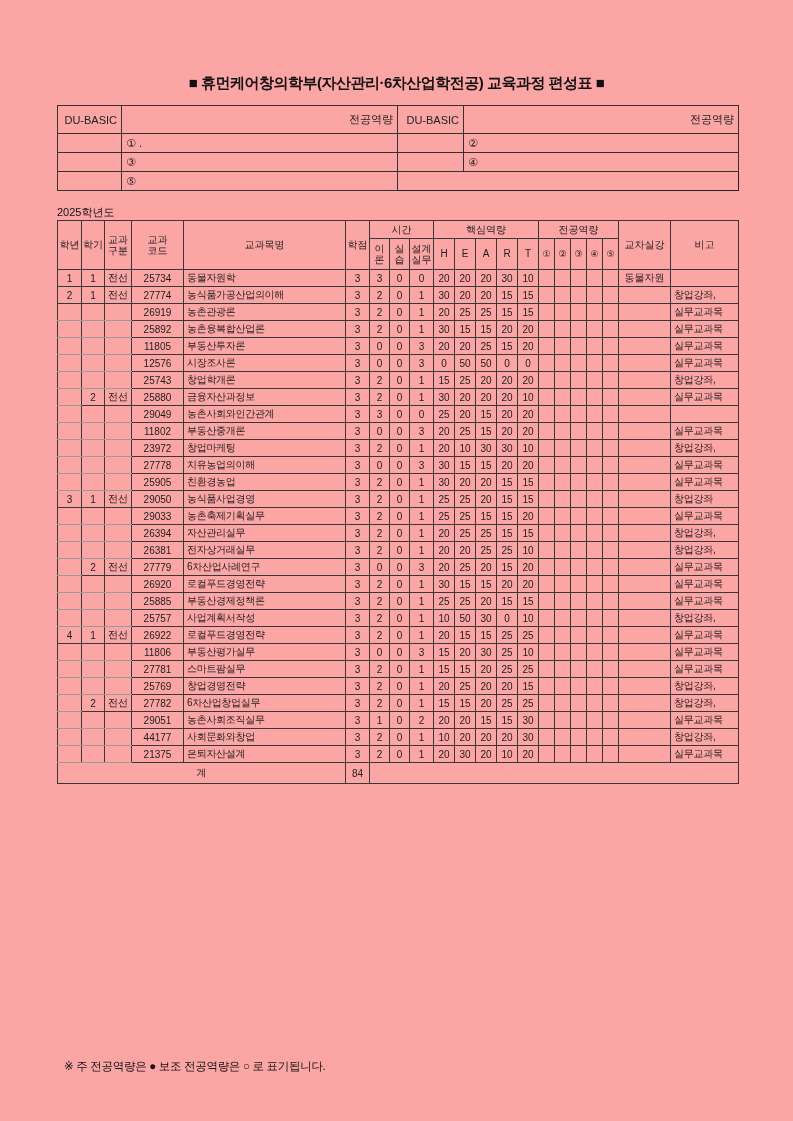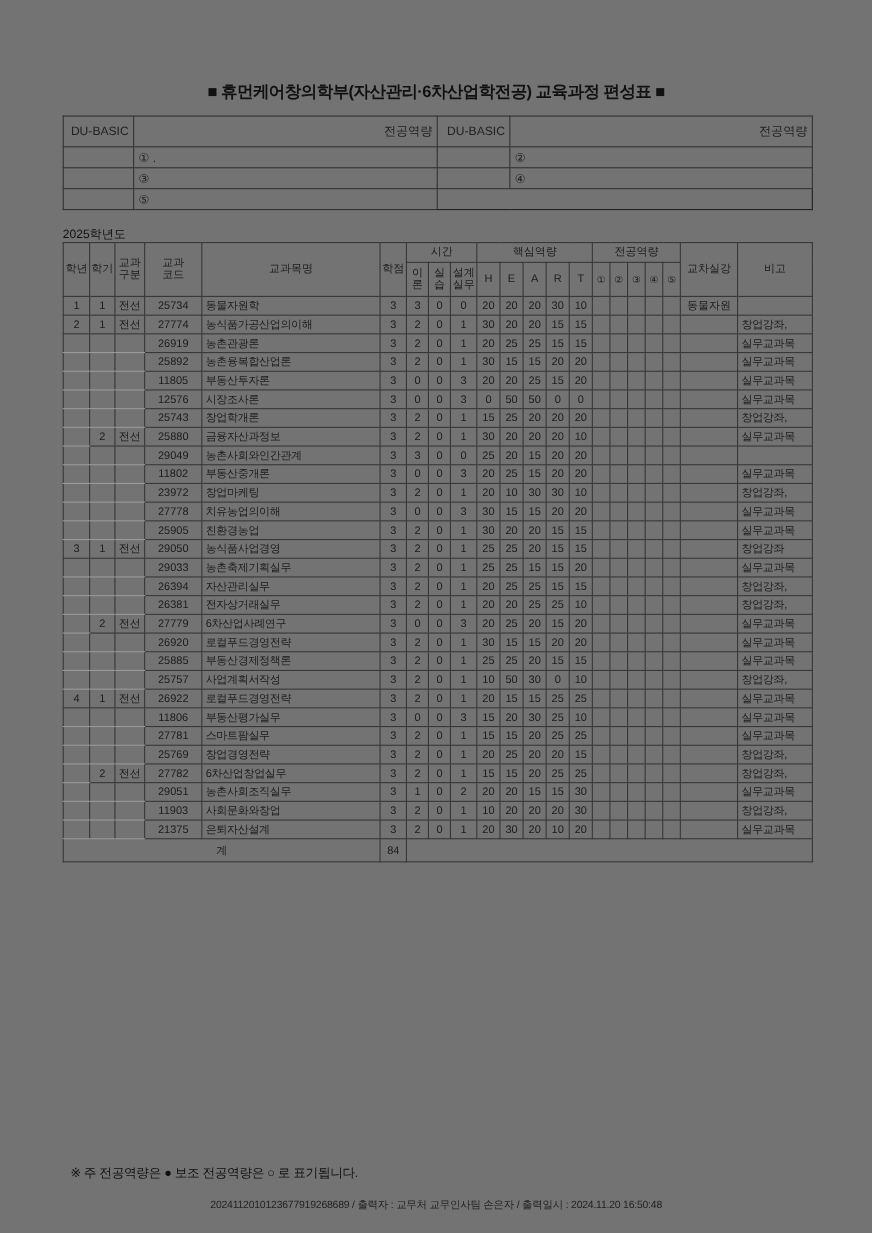--- a/index.html
+++ b/index.html
@@ -1,20 +1,20 @@
 <!DOCTYPE html>
 <html><head>
 <meta charset="utf-8">
 <style>
   html,body{margin:0;padding:0;}
   body{
     width:793px;height:1121px;background:#ffffff;position:relative;
     font-family:"Liberation Sans","DejaVu Sans",sans-serif;color:#1a1a1a;
   }
-  .page{position:absolute;inset:0;background:#737373;}
+  .page{position:absolute;inset:0;background:#fca5a5;}
   .doc-title{
     position:absolute;top:74px;left:0;width:100%;text-align:center;
     font-size:15px;font-weight:bold;letter-spacing:-0.5px;color:#111;
   }
   
   table{border-collapse:collapse;table-layout:fixed;}
   .comp-table{position:absolute;left:57px;top:105px;width:681px;border:1.5px solid #222;}
   .comp-table td,.comp-table th{
     border:1px solid #333;font-size:11px;font-weight:normal;color:#222;
     padding:0 4px;overflow:hidden;white-space:nowrap;
@@ -765,21 +765,21 @@
           <td></td>
           <td></td>
           <td></td>
           <td></td>
           <td class="al">실무교과목</td>
         </tr>
         <tr>
           <td class="lt"></td>
           <td class="lt"></td>
           <td class="lt"></td>
-          <td>11903</td>
+          <td>44177</td>
           <td class="al">사회문화와창업</td>
           <td>3</td>
           <td>2</td>
           <td>0</td>
           <td>1</td>
           <td>10</td>
           <td>20</td>
           <td>20</td>
           <td>20</td>
           <td>30</td>
@@ -818,15 +818,14 @@
     <tbody>
       <tr class="total-row">
         <td colspan="5">계</td>
         <td>84</td>
         <td colspan="15"></td>
       </tr>
     </tbody>
   </table>
 
   <div class="footnote">※ 주 전공역량은 ● 보조 전공역량은 ○ 로 표기됩니다.</div>
-  <div class="print-line">2024112010123677919268689 / 출력자 : 교무처 교무인사팀 손은자 / 출력일시 : 2024.11.20 16:50:48</div>
 
 </div>
 
 </body></html>

